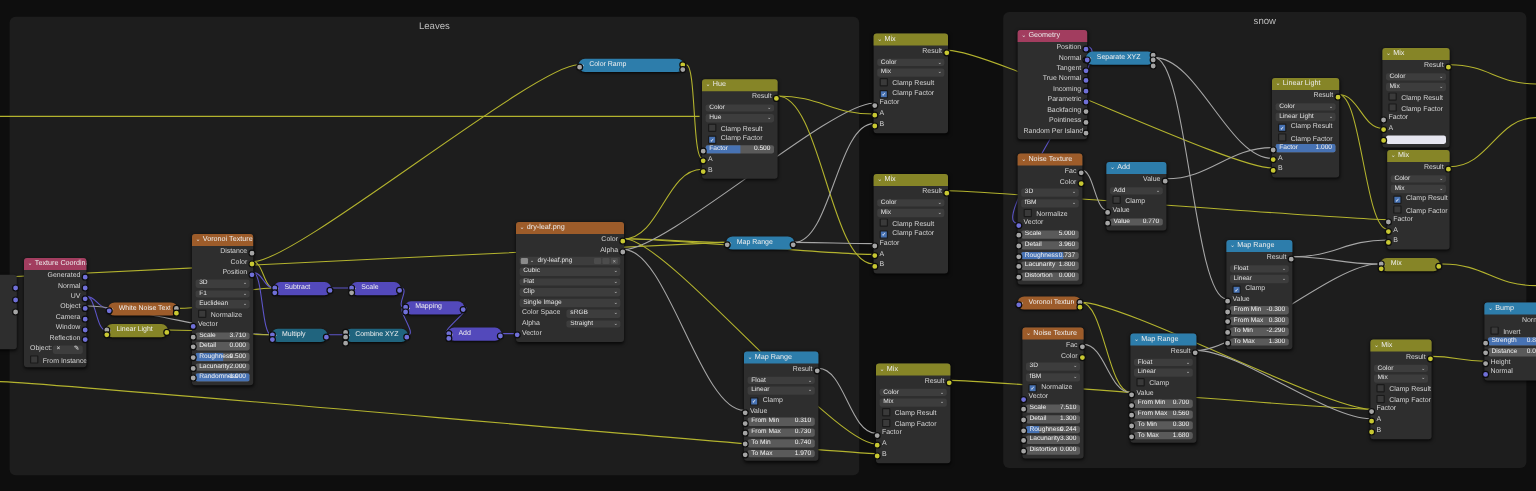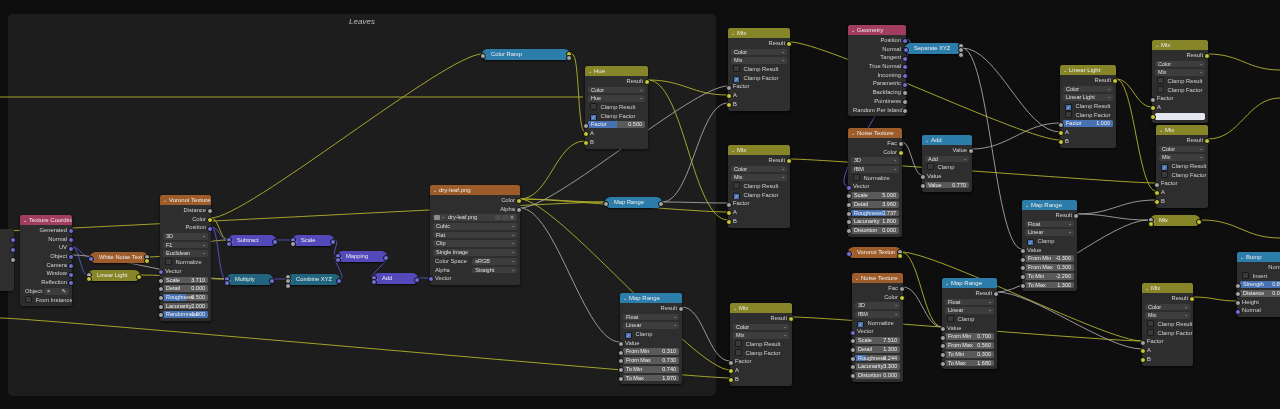--- a/index.html
+++ b/index.html
@@ -32,21 +32,24 @@
   .pill .title{display:block;height:100%;overflow:hidden}
   .pill .arr{top:0.5px}
   .ibox{position:absolute;top:0.8px;width:6px;height:5px;border-radius:1px;background:#4c4c4c;
         text-align:center;line-height:5px;font-size:4.5px;color:#ccc}
 </style>
 </head>
 <body>
 
 <div id="canvas" style="width: 1280px; height: 409px;">
     <div class="frame" style="left: 8px; top: 14px; width: 708px; height: 382px; background: rgb(29, 29, 29);">
-      <div class="flabel" style="color: rgb(189, 189, 189); font-style: italic;">Leaves</div>
+      <div class="flabel" style="color: rgb(189, 189, 189);">Leaves</div>
+    </div>
+    <div class="frame" style="left: 836px; top: 10px; width: 436px; height: 380px; background: rgb(29, 29, 29);">
+      <div class="flabel" style="color: rgb(189, 189, 189);">snow</div>
     </div>
     <svg id="wires" width="1280" height="409">
       <path d="M 0 97 C 36 97, 547 97, 583 97" fill="none" stroke="#b3b32e" stroke-width="0.9"></path>
       <path d="M 0 231 C 36 231, 567 202, 603 202" fill="none" stroke="#b3b32e" stroke-width="0.9"></path>
       <path d="M 0 318 C 36 318, 694 378, 730 378" fill="none" stroke="#b3b32e" stroke-width="0.9"></path>
       <path d="M 72 247 C 80.18181818181819 247, 81.81818181818181 257, 90 257" fill="none" stroke="#5d55c8" stroke-width="0.9"></path>
       <path d="M 72 247 C 80 247, 80 275, 88 275" fill="none" stroke="#5d55c8" stroke-width="0.9"></path>
       <path d="M 72 255 C 108 255, 190 279, 226 279" fill="none" stroke="#a6a6a6" stroke-width="0.9"></path>
       <path d="M 148 257 C 184 257, 192 240, 228 240" fill="none" stroke="#b3b32e" stroke-width="0.9"></path>
       <path d="M 140 275 C 176 275, 190 279, 226 279" fill="none" stroke="#b3b32e" stroke-width="0.9"></path>

